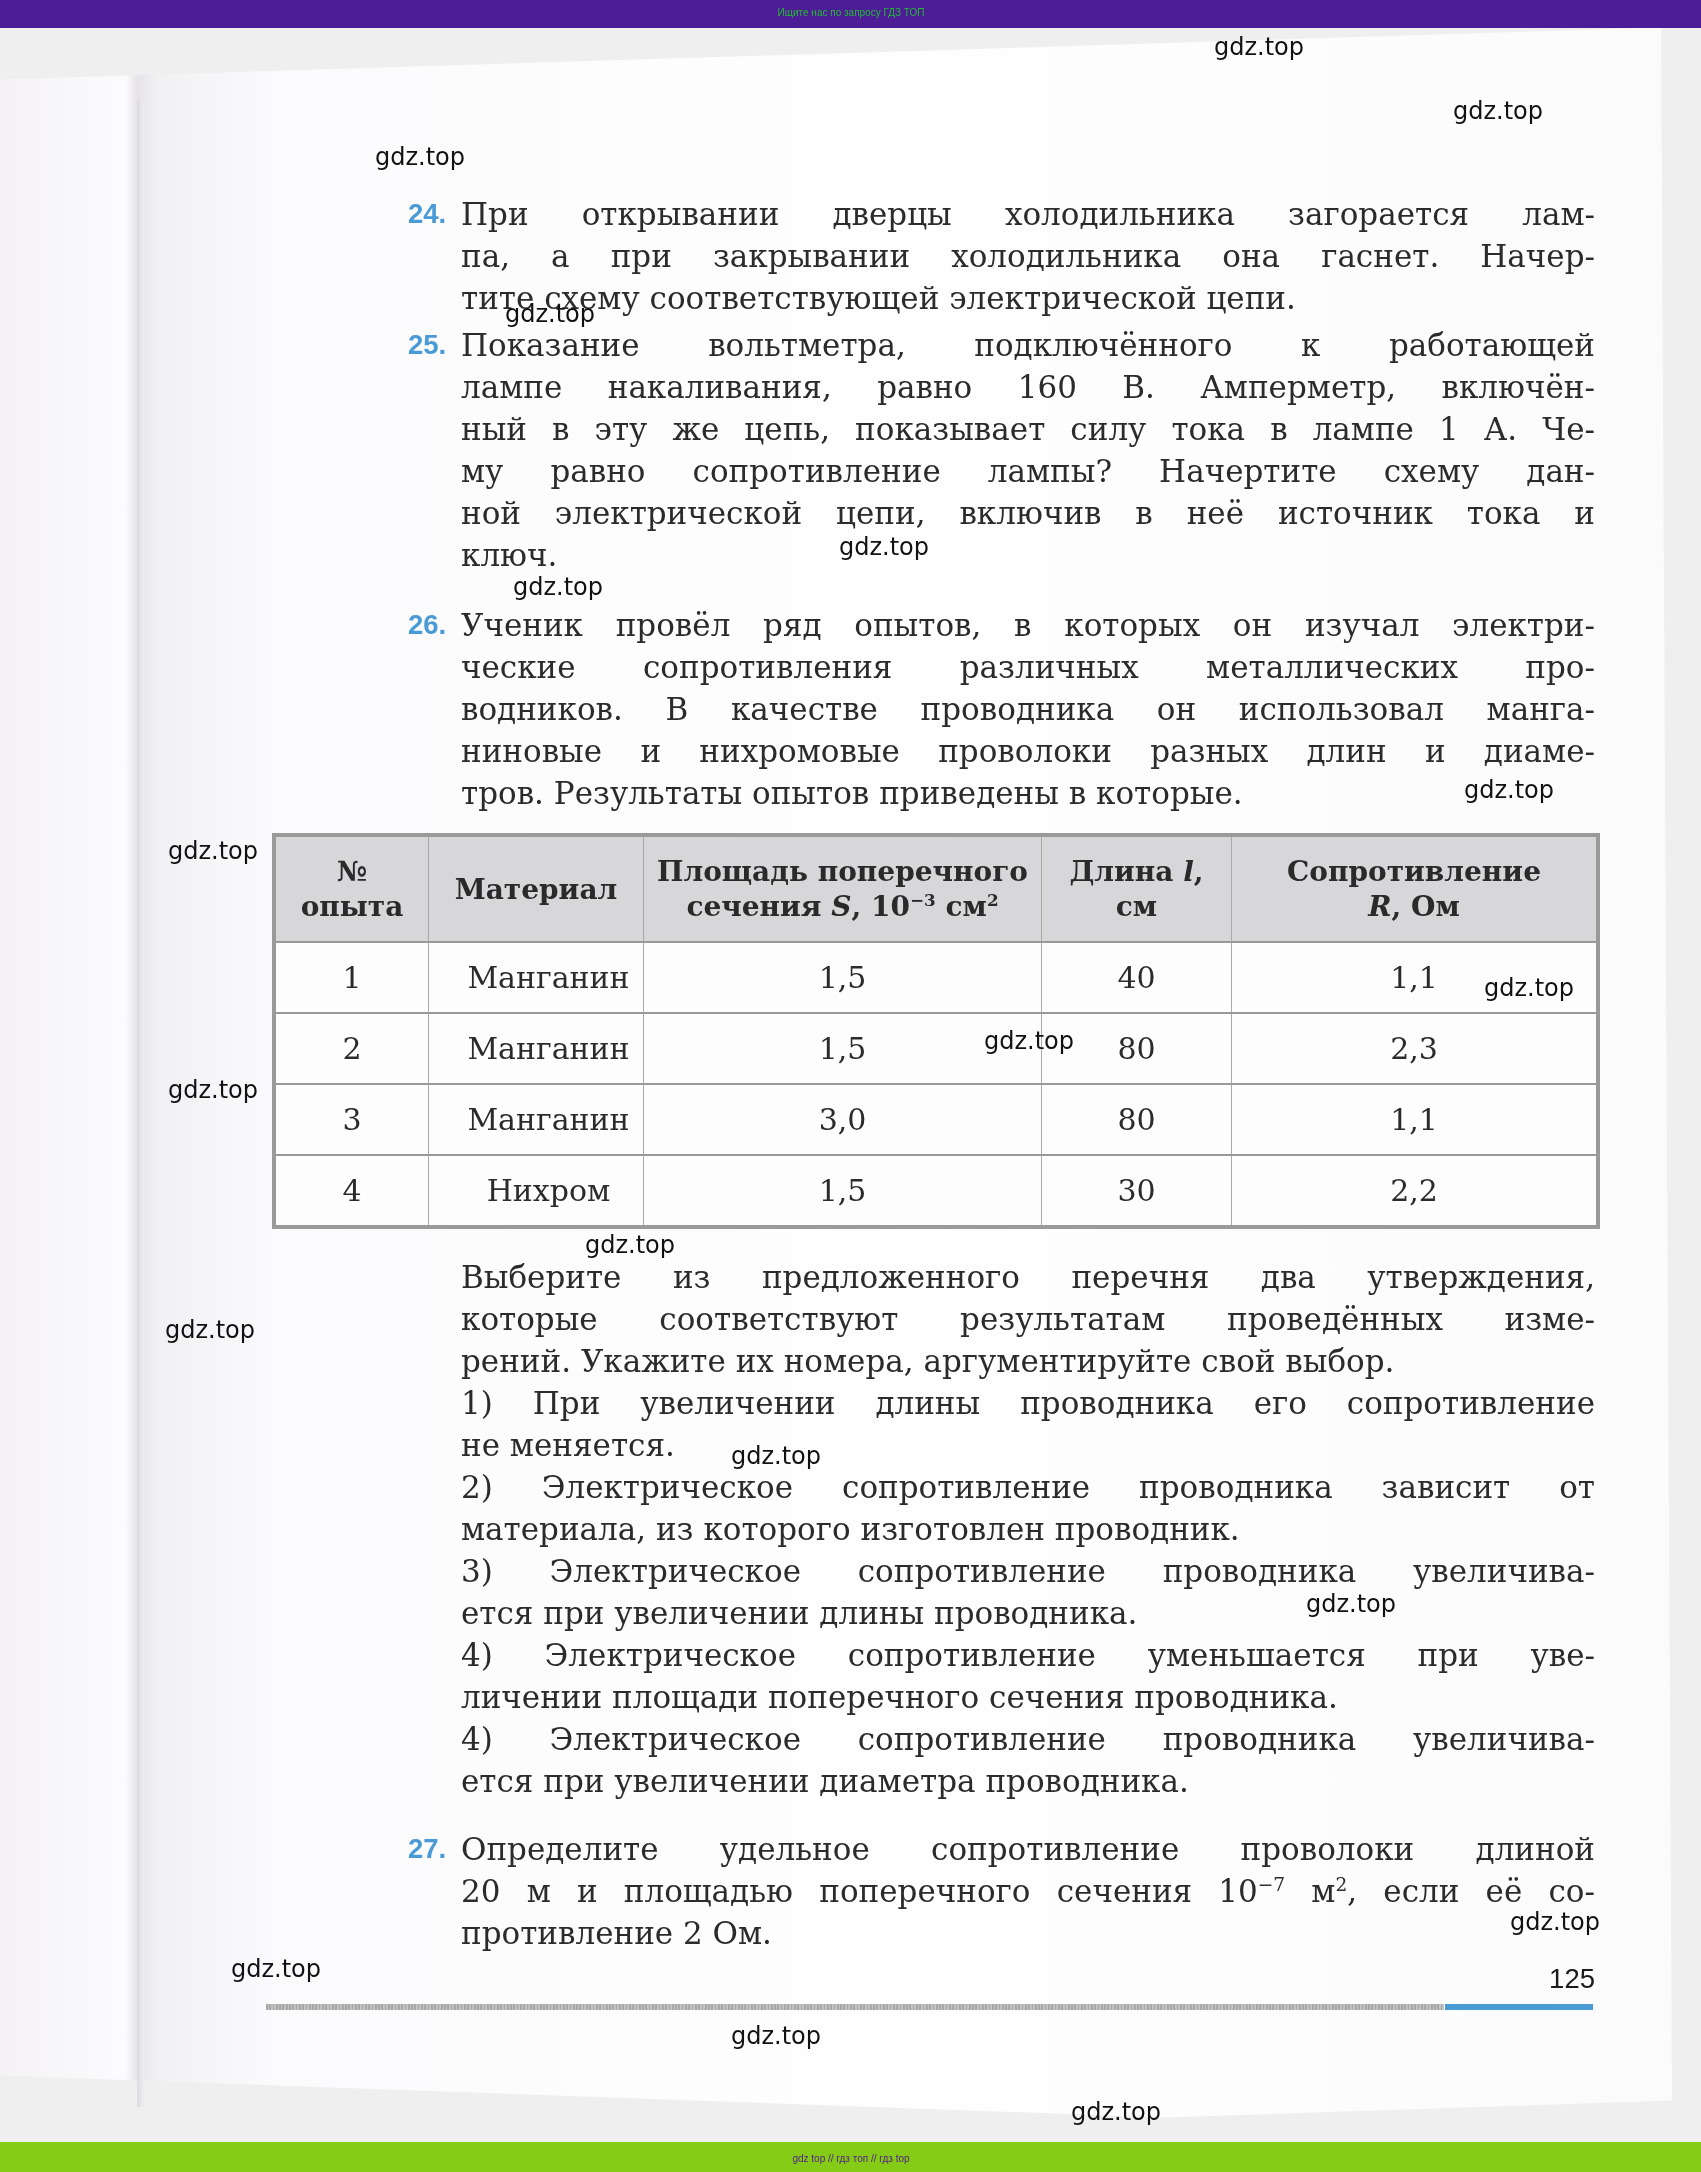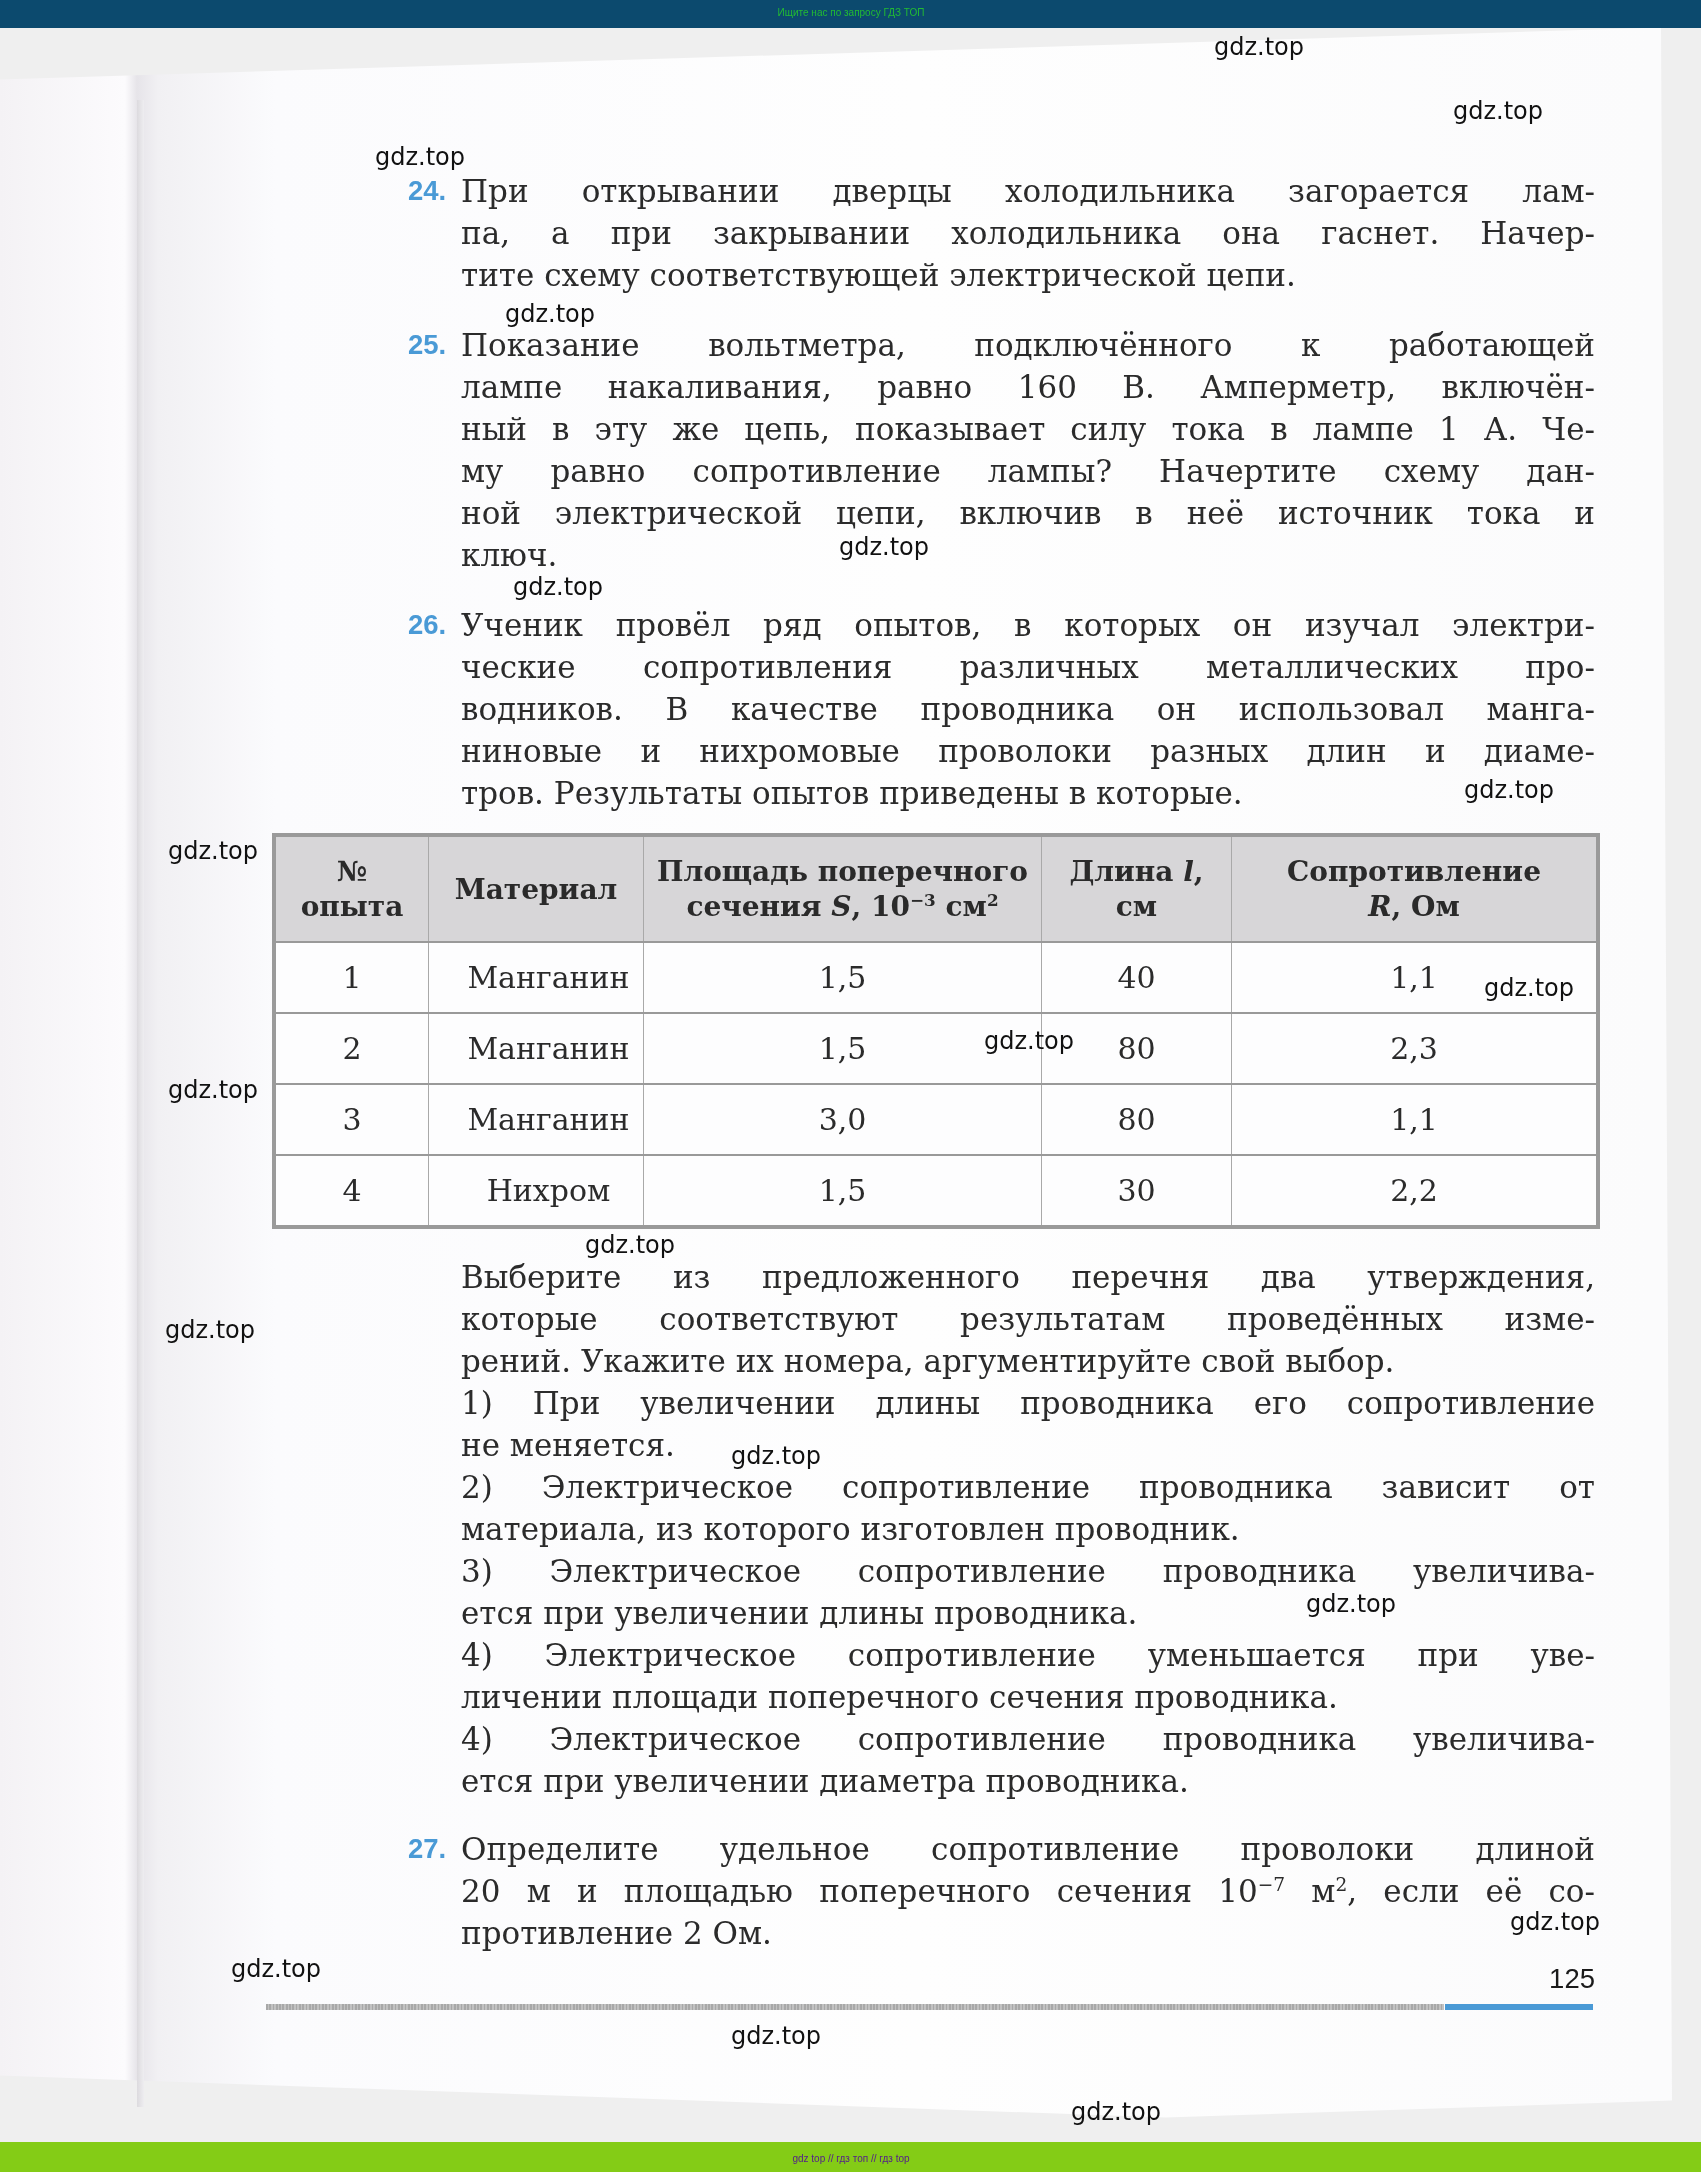--- a/index.html
+++ b/index.html
@@ -3,21 +3,21 @@
 <meta charset="utf-8">
 <style>
   html, body { margin:0; padding:0; }
   body {
     width:1702px; height:2172px; position:relative; overflow:hidden;
     background:#ffffff;
     font-family:"DejaVu Serif", serif;
   }
   .top-banner {
     position:absolute; left:0; top:0; width:1702px; height:27.5px;
-    background:#0c4a6e; text-align:center;
+    background:#4c1d95; text-align:center;
     font-family:"Liberation Sans", sans-serif; font-size:10px; line-height:25px;
     color:#22bb33;
   }
   .scan-bg {
     position:absolute; left:0; top:27.5px; width:1702px; height:2115px;
     background:#efefef;
   }
   .page-shape {
     position:absolute; left:0; top:27.5px; width:1702px; height:2115px;
     clip-path:polygon(0 52px, 1661px 0px, 1672px 2073px, 1166px 2090px, 0 2048px);
@@ -81,21 +81,21 @@
   }
 </style>
 </head>
 <body>
 
 <div class="top-banner">Ищите нас по запросу ГДЗ ТОП</div>
 <div class="scan-bg"></div>
 <div class="page-shape"></div>
 <div class="spine"></div>
 
-<div class="problem" style="top:170px;">
+<div class="problem" style="top:193px;">
   <span class="pnum">24.</span>
   <div class="ptext">
     <span class="line">При открывании дверцы холодильника загорается лам-</span>
     <span class="line">па, а при закрывании холодильника она гаснет. Начер-</span>
     <span class="line last">тите схему соответствующей электрической цепи.</span>
   </div>
 </div>
 
 <div class="problem" style="top:324px;">
   <span class="pnum">25.</span>

